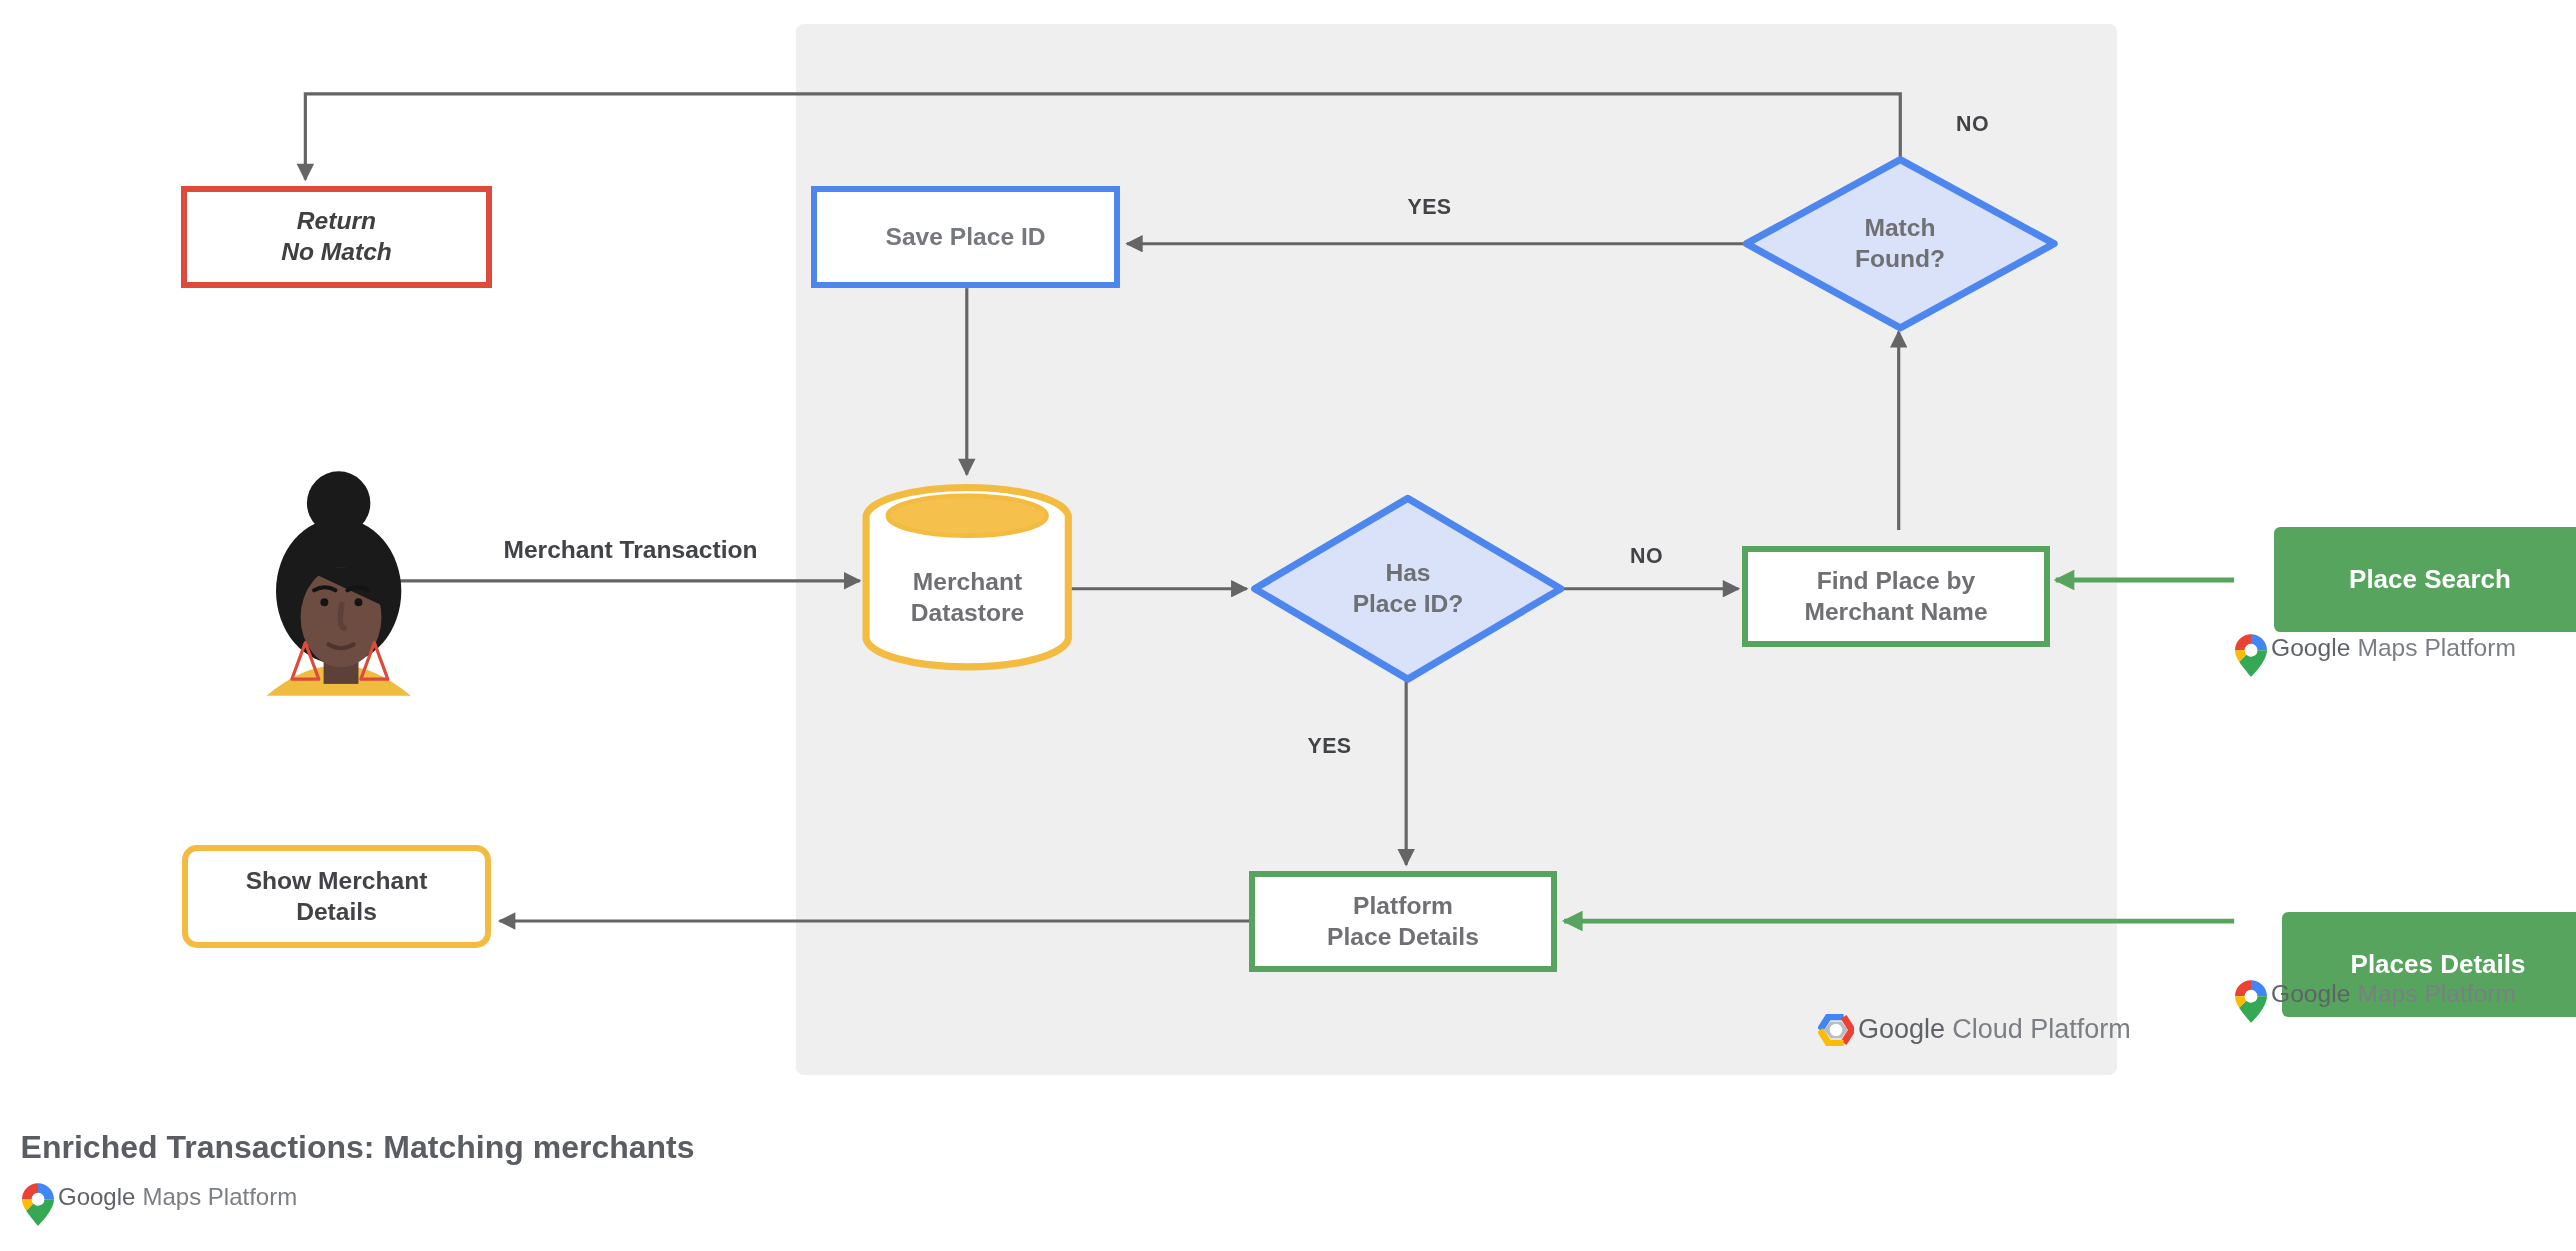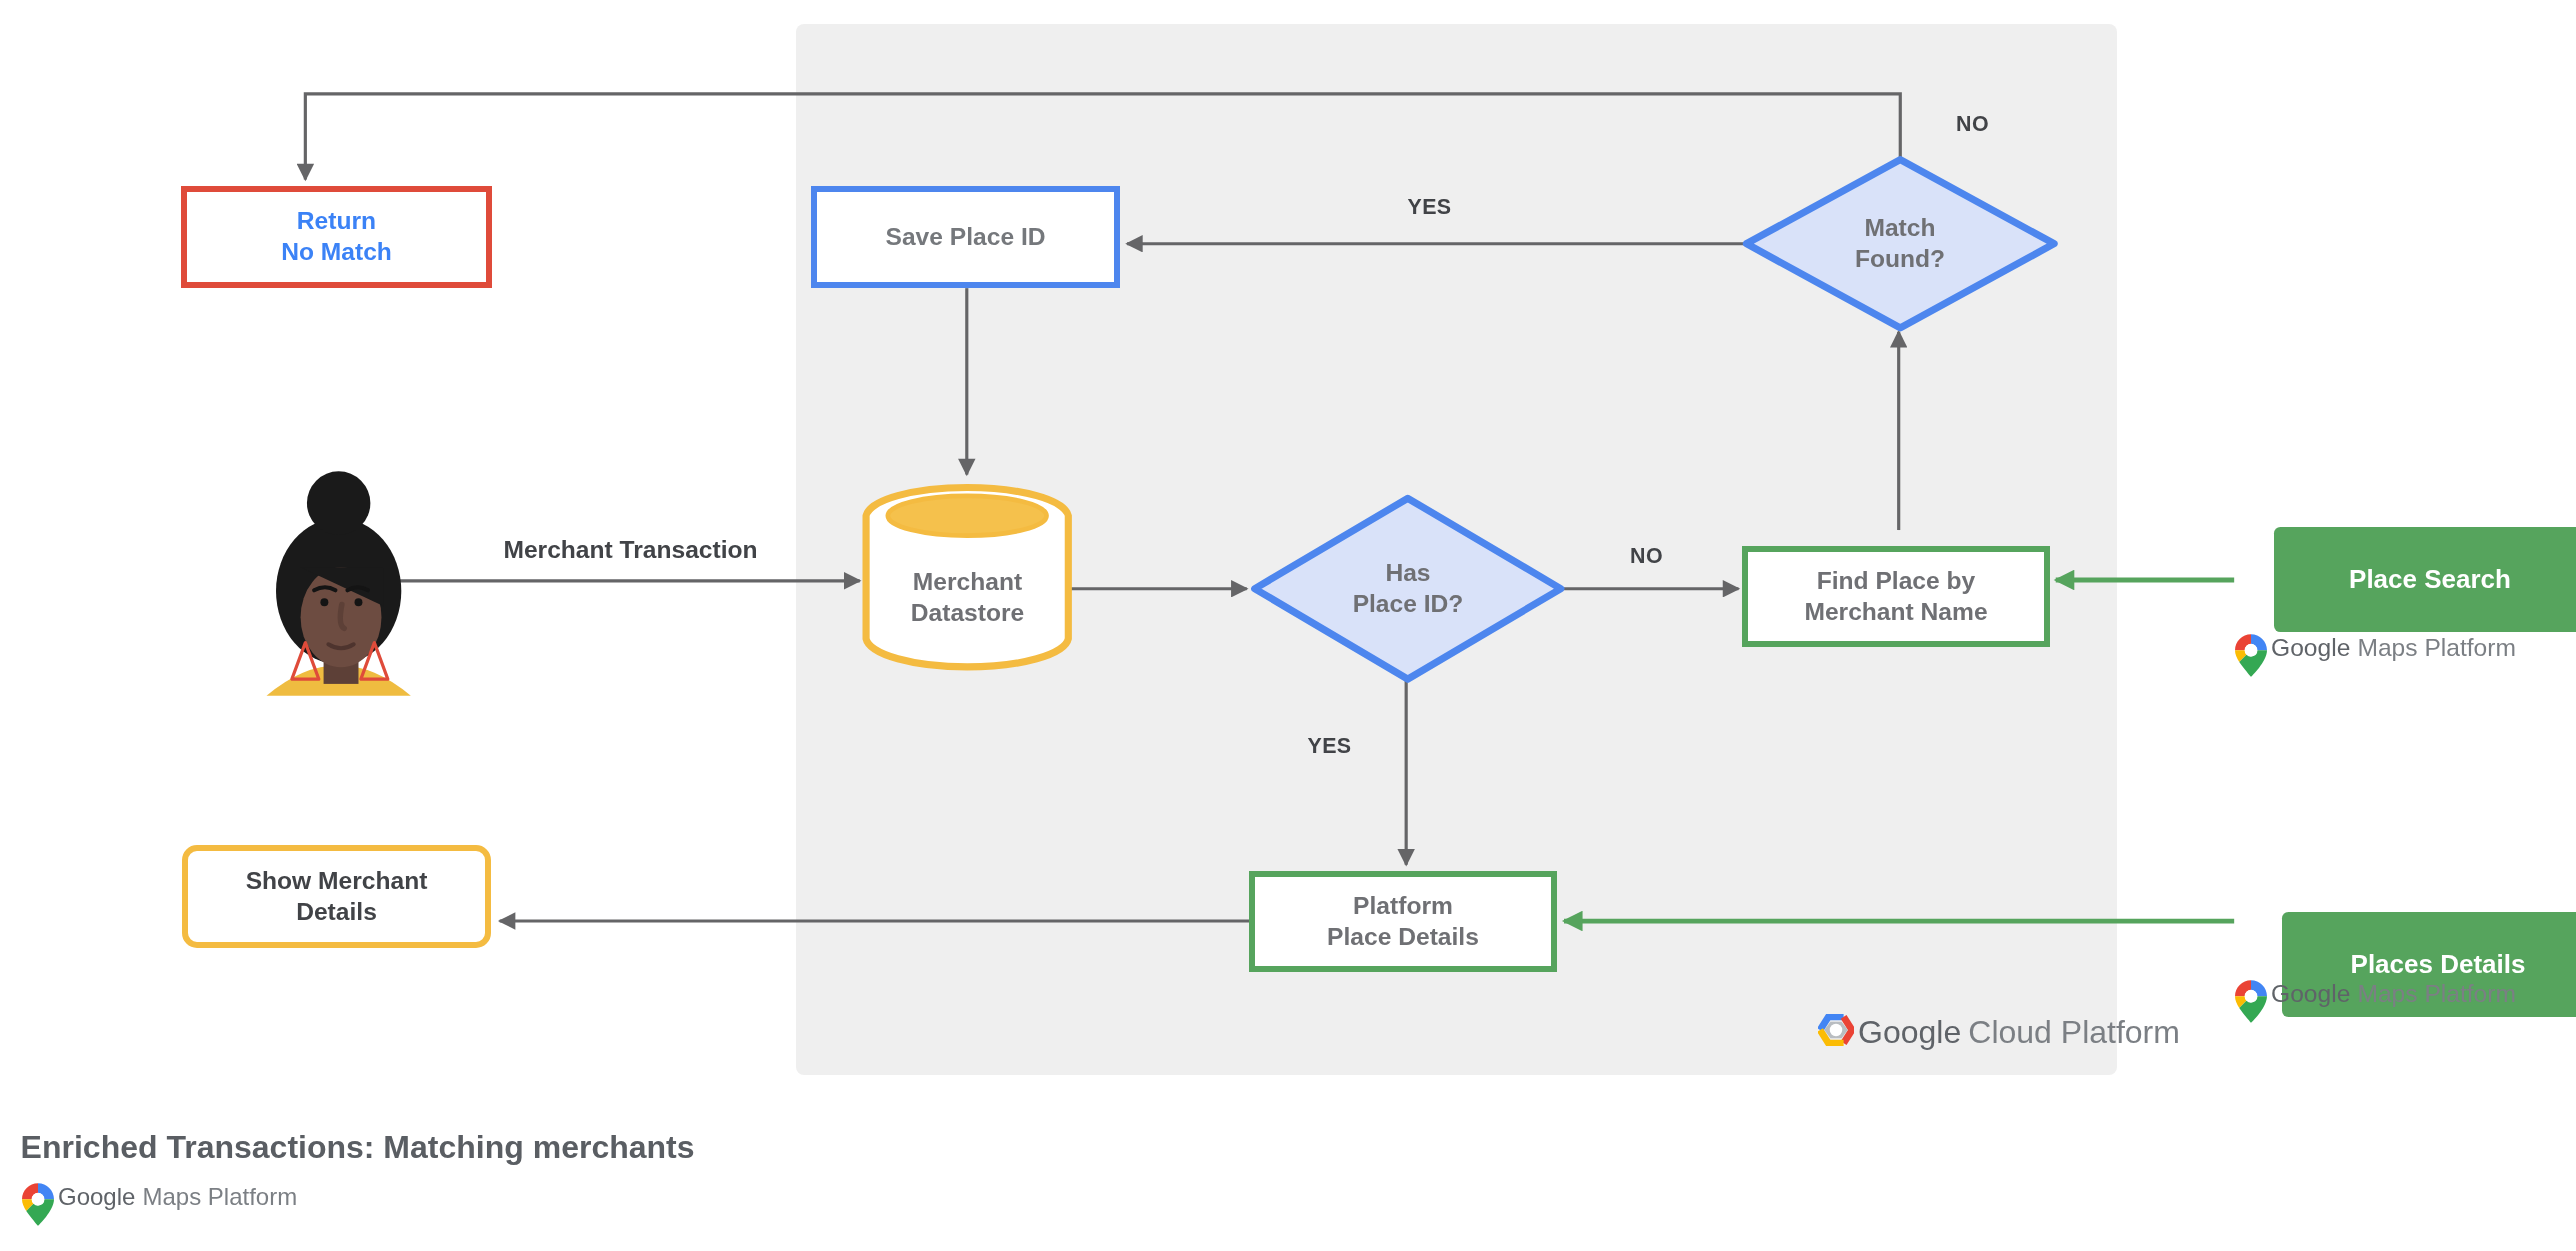--- a/index.html
+++ b/index.html
@@ -31,21 +31,21 @@
     display: flex;
     align-items: center;
     justify-content: center;
     text-align: center;
     font-weight: 700;
     font-size: 24.6px;
     line-height: 1.26;
     color: #6F7074;
   }
   .ml { white-space: pre-line; }
-  .box.red    { border-color: #DF4B3A; color: #3b82f6; }
+  .box.red    { border-color: #DF4B3A; color: #404040; font-style: italic; }
   .box.blue   { border-color: #4D86EE; color: #75787C; }
   .box.green  { border-color: #56A45D; color: #6F7074; }
   .box.yellow { border-color: #F4BB41; color: #414347; }
   .api-box {
     position: absolute;
     background: #56A45D;
     border-radius: 6.3px;
     display: flex;
     align-items: center;
     justify-content: center;
@@ -89,21 +89,21 @@
   }
   .logo-row {
     position: absolute;
     display: flex;
     align-items: flex-start;
     gap: 4px;
   }
   .logo-text { font-size: 24.6px; color: #7B7F84; white-space: nowrap; }
   .logo-text .g { color: #5F6368; font-weight: 500; }
   .logo-text .r { margin-left: 7.1px; font-weight: 400; }
-  .gcp-text { font-size: 32px; }
+  .gcp-text { font-size: 27px; }
   .footer-text { font-size: 24px; }
   .title {
     position: absolute;
     left: 20.6px; top: 1129px;
     font-size: 32px;
     font-weight: 700;
     color: #5A5E63;
     white-space: nowrap;
   }
 </style>

